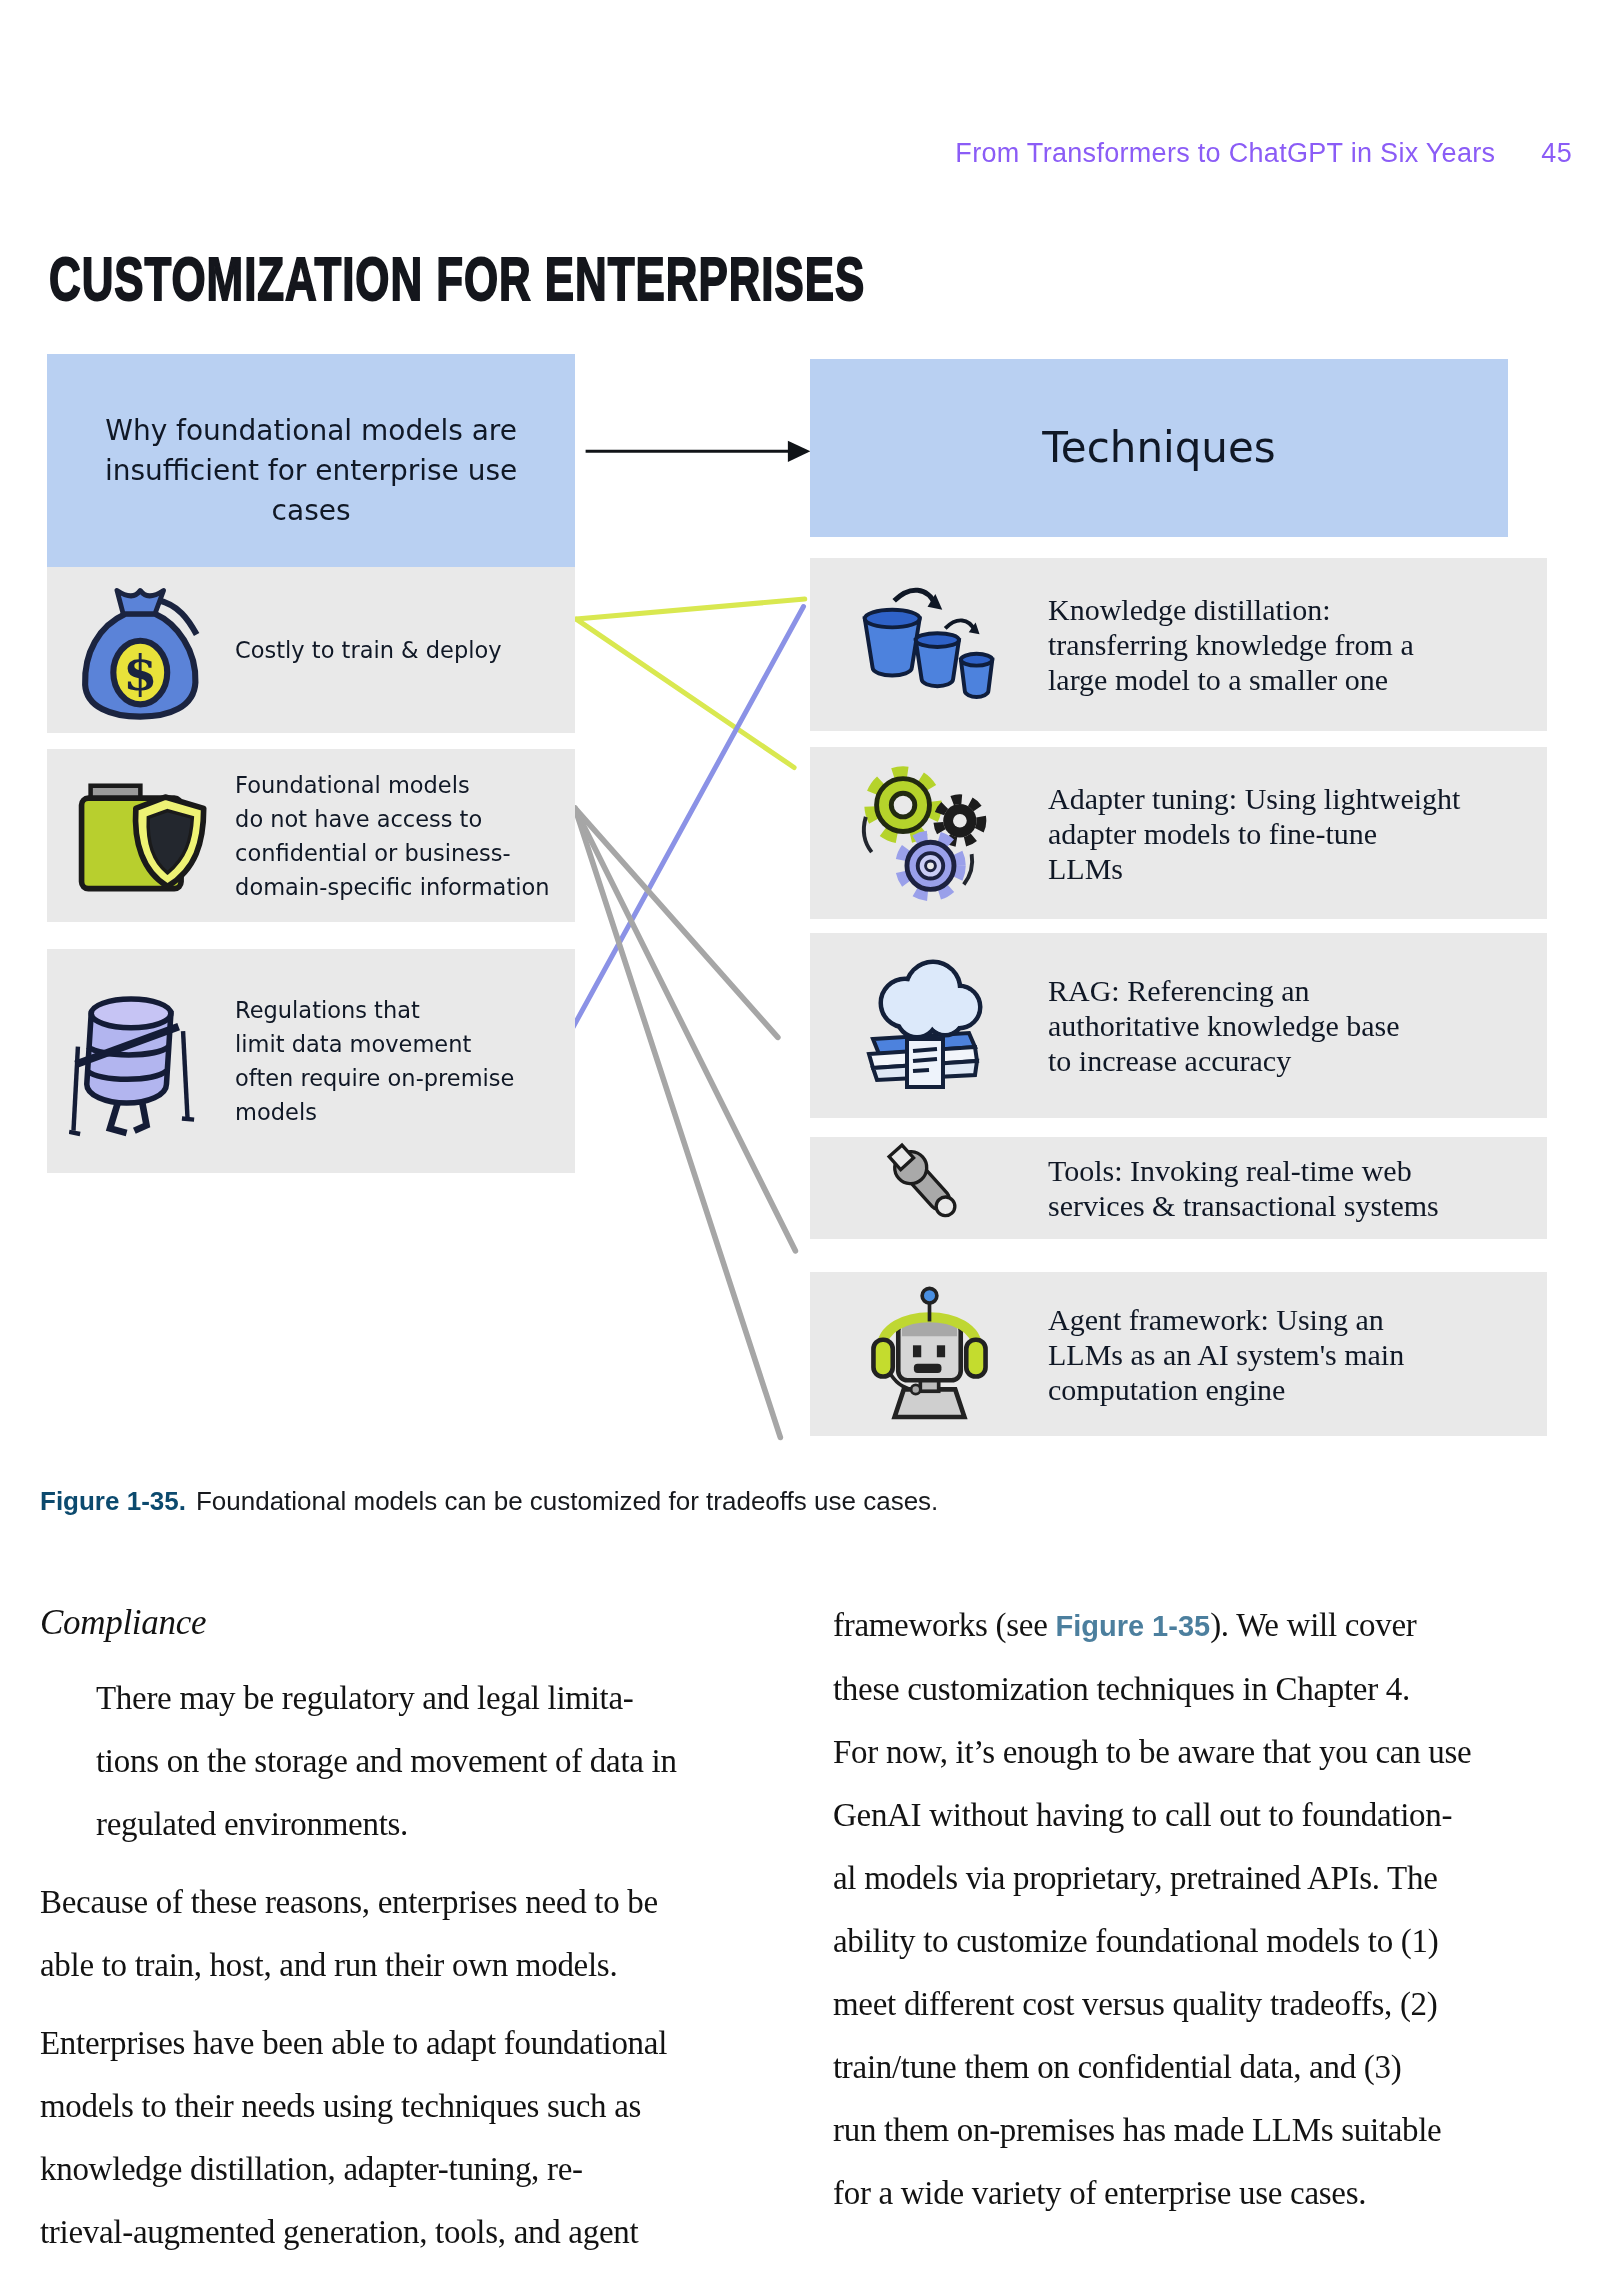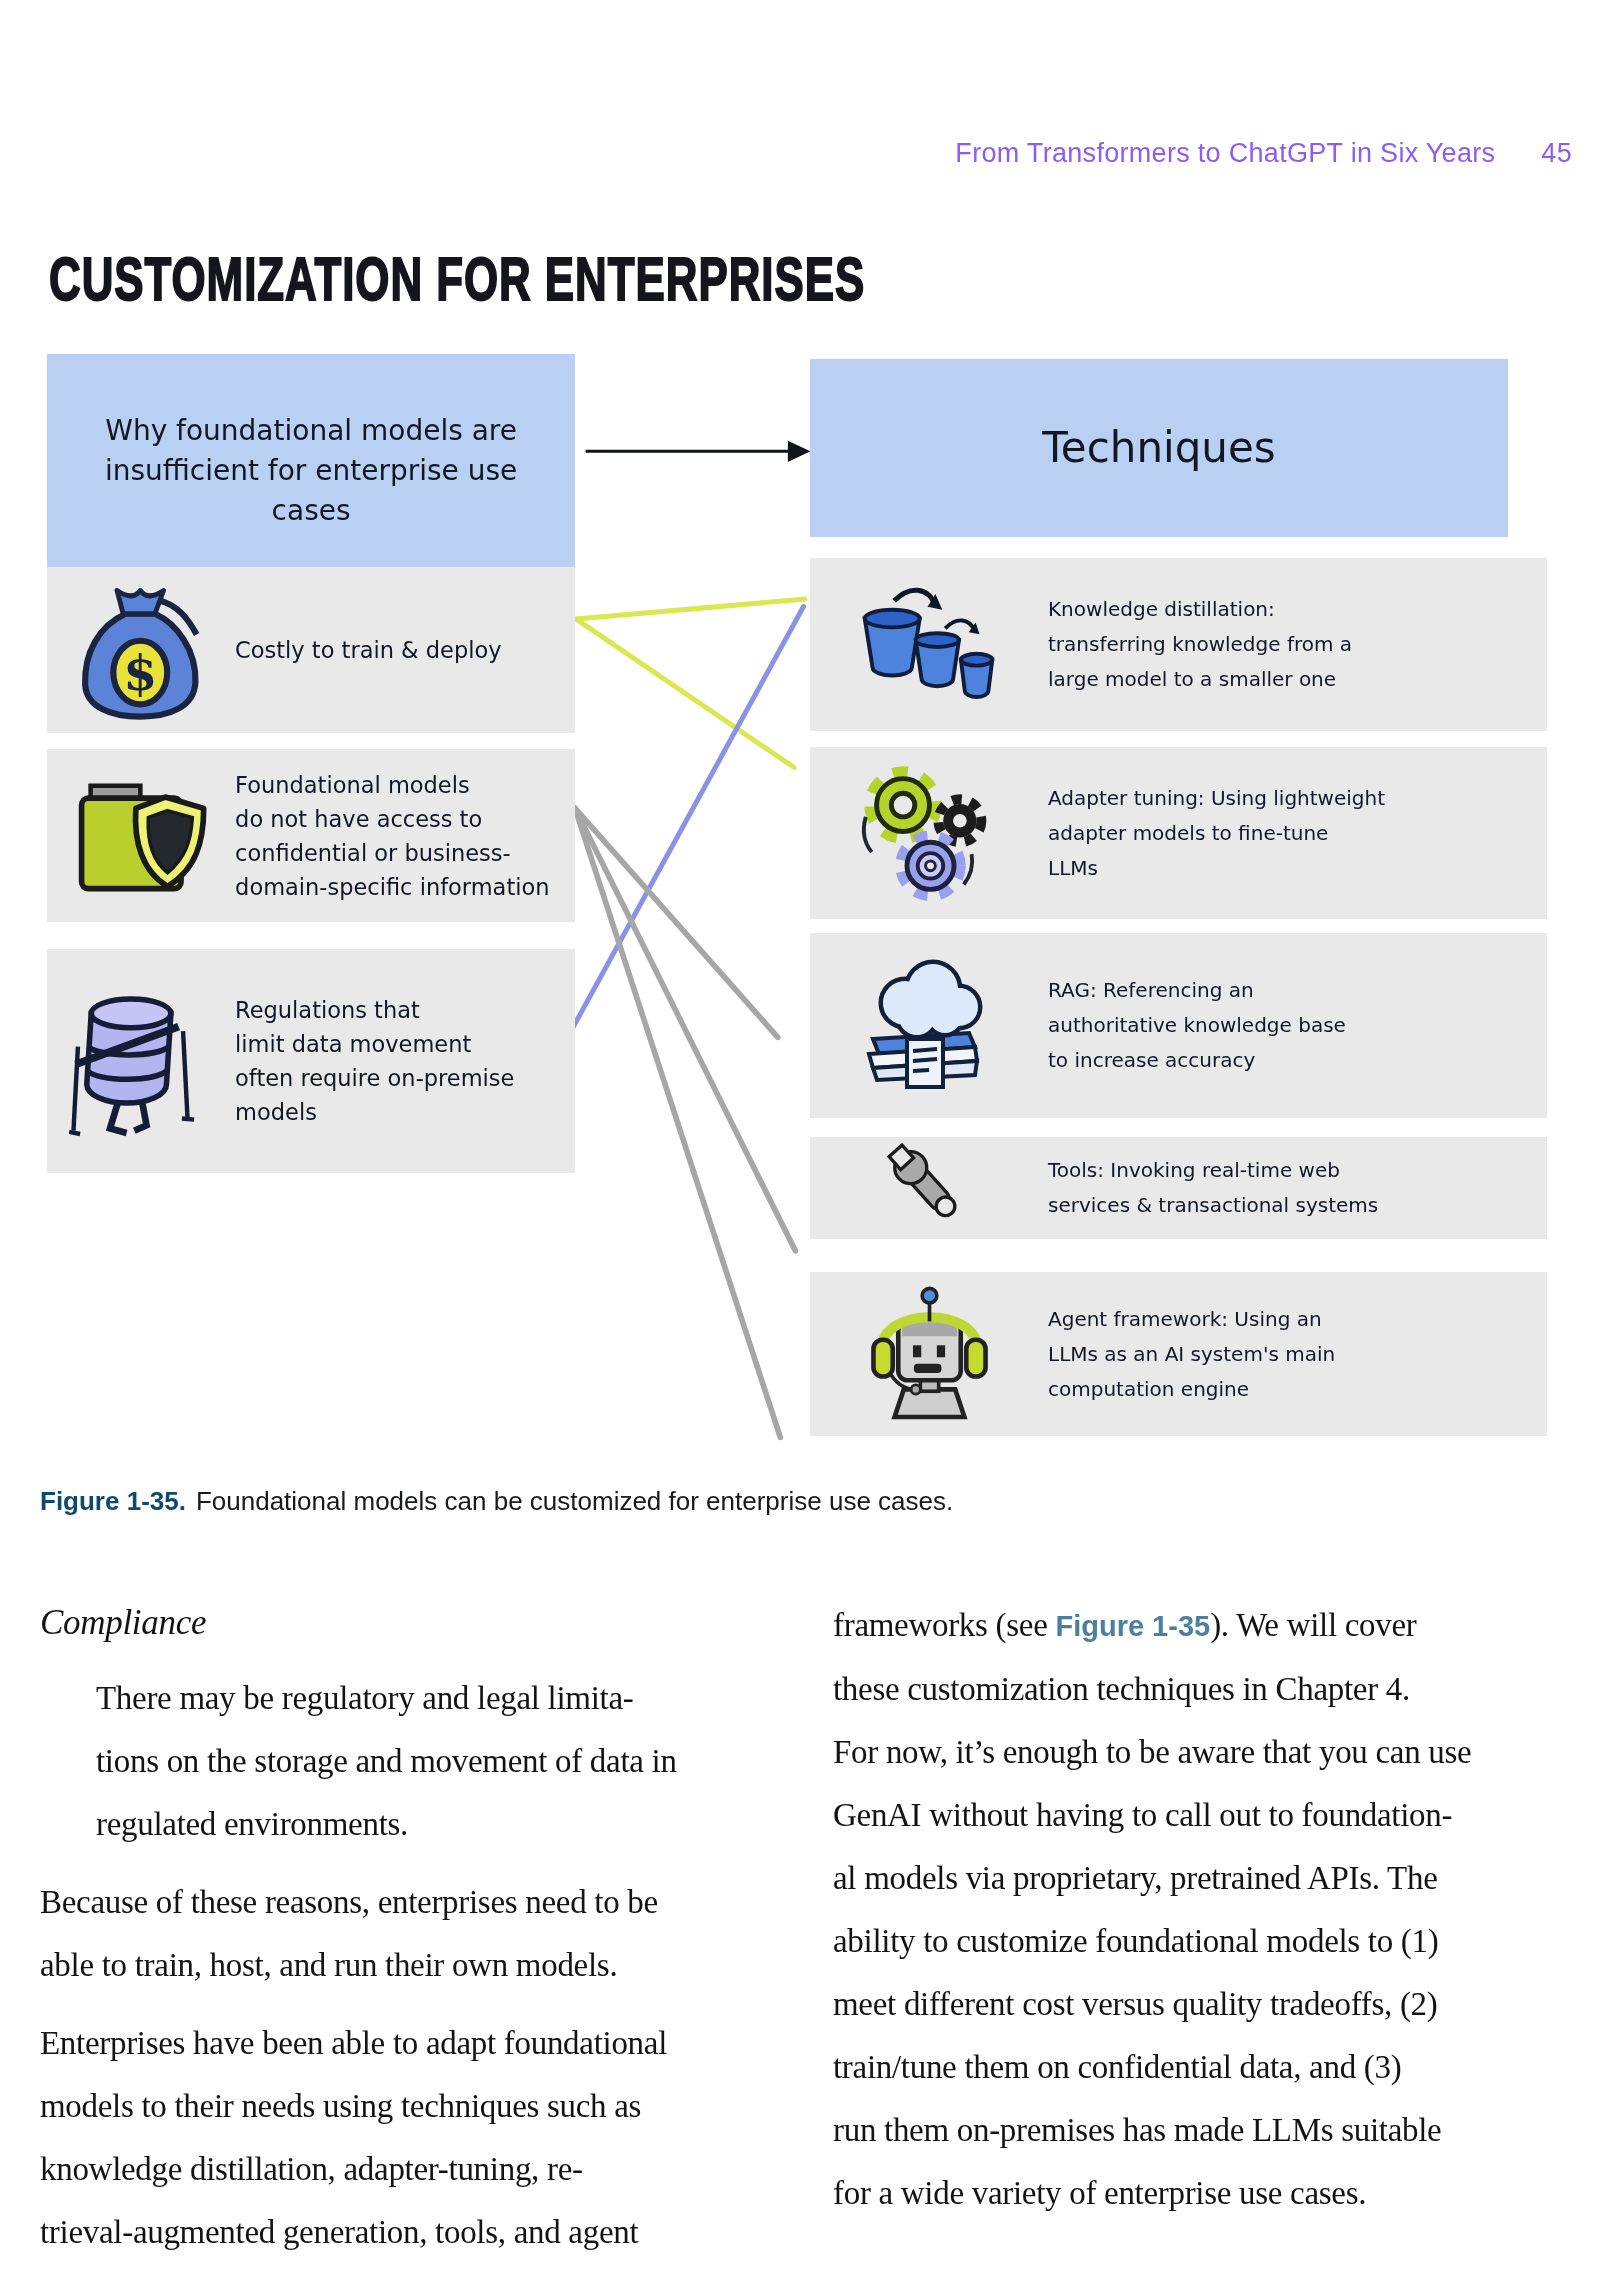--- a/index.html
+++ b/index.html
@@ -19,21 +19,21 @@
   .dg-svg{position:absolute;left:0;top:0;}
   .box{position:absolute;display:flex;align-items:center;box-sizing:border-box;}
   .blue{background:#b9d0f2;justify-content:center;text-align:center;}
   .gray{background:#e9e9e9;}
   .hand{font-family:"DejaVu Sans",sans-serif;color:#101826;white-space:pre;}
   .left-header{left:3.1px;top:3.1px;width:528px;height:234px;font-size:28px;line-height:40px;}
   .right-header{left:766px;top:7.5px;width:698px;height:178px;font-size:42px;}
   .l-item{left:3.1px;width:528px;}
   .r-item{left:766px;width:737px;}
   .item-text-l{font-size:22.5px;line-height:34px;}
-  .item-text-r{font-size:20px;line-height:35px;}
+  .item-text-r{font-size:30px;line-height:35px;font-family:Liberation Serif, serif;}
   .icon-wrap{flex:0 0 auto;display:flex;justify-content:center;align-items:center;}
   .icon-wrap.lw{width:188px;}
   .icon-wrap.rw{width:238px;}
   #lbox1{top:216px;height:166px;}
   #lbox2{top:398px;height:173px;}
   #lbox3{top:598px;height:224px;}
   #rbox1{top:207px;height:173px;}
   #rbox2{top:396px;height:172px;}
   #rbox3{top:582px;height:185px;}
   #rbox4{top:786px;height:102px;}
@@ -244,21 +244,21 @@
         <circle cx="65" cy="118" r="5" fill="#a8a8a8" stroke="#222222" stroke-width="3"></circle>
       </svg>
     </span>
     <span class="hand item-text-r">Agent framework: Using an
 LLMs as an AI system's main
 computation engine</span>
   </div>
 </div>
 
 <div class="caption">
-  <span class="cap-label">Figure 1-35.</span><span class="cap-text">Foundational models can be customized for enterprise use cases.</span>
+  <span class="cap-label">Figure 1-35.</span><span class="cap-text">Foundational models can be customized for tradeoffs use cases.</span>
 </div>
 
 <div class="col-left">
   <div class="serif compliance">Compliance</div>
   <div class="serif indent para">There may be regulatory and legal limita-
 tions on the storage and movement of data in
 regulated environments.</div>
   <div class="serif para">Because of these reasons, enterprises need to be
 able to train, host, and run their own models.</div>
   <div class="serif para">Enterprises have been able to adapt foundational

